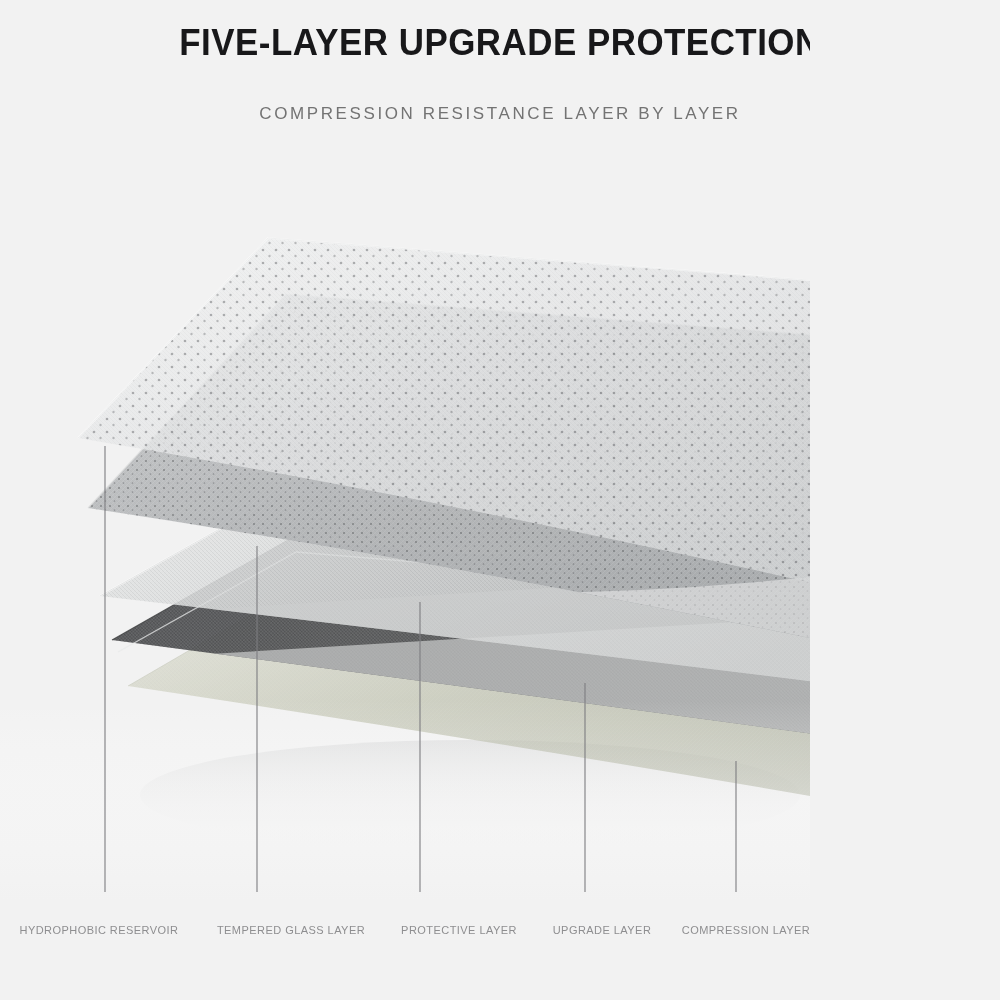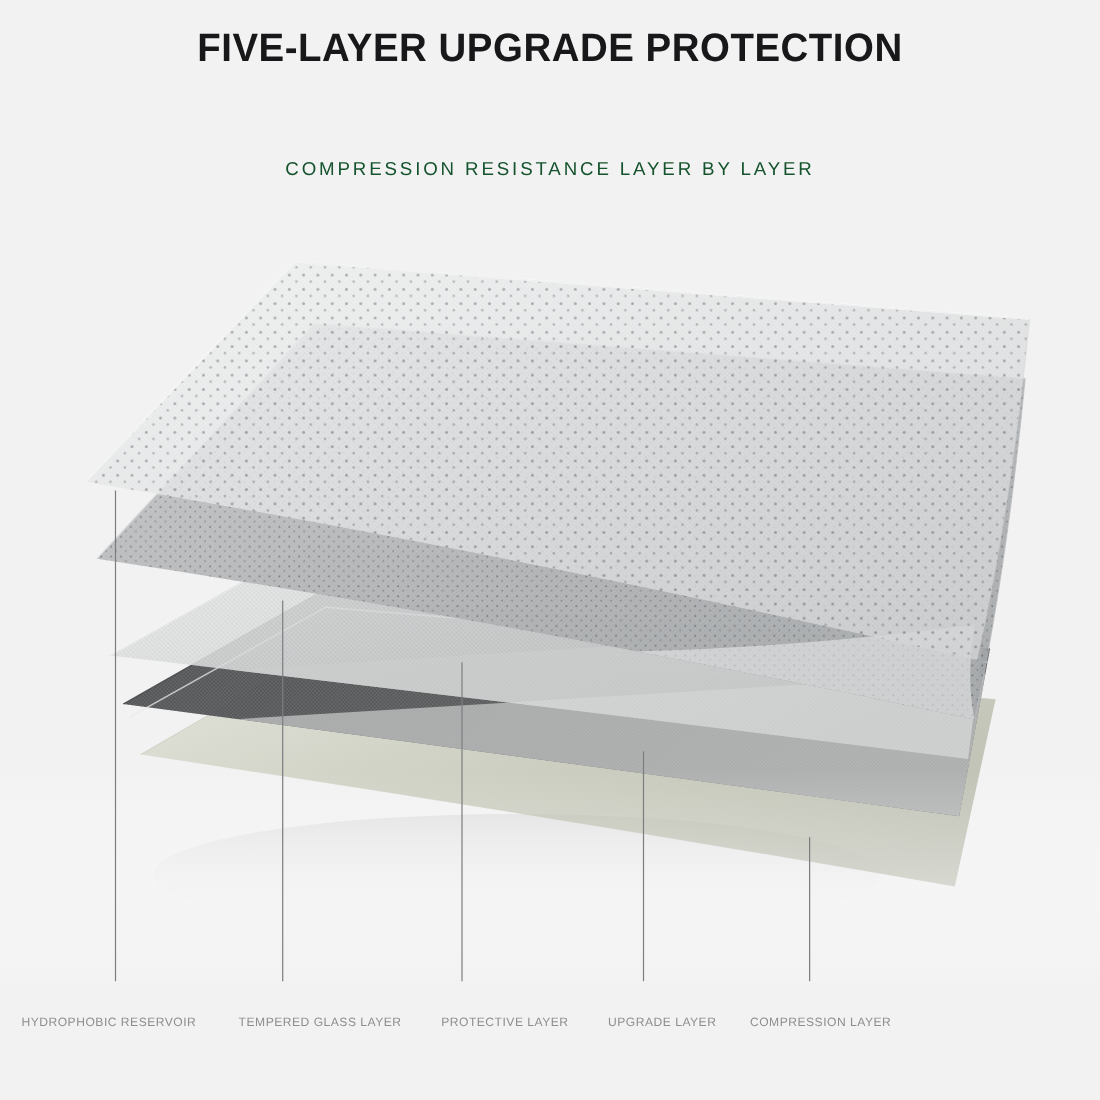--- a/index.html
+++ b/index.html
@@ -6,21 +6,21 @@
   html, body {
     margin: 0;
     padding: 0;
     background: #f2f2f2;
   }
   body {
     font-family: "Liberation Sans", sans-serif;
   }
   #stage {
     position: relative;
-    width: 1000px;
+    width: 810px;
     height: 1000px;
     background: #f2f2f2;
     overflow: hidden;
   }
   
   #title {
     position: absolute;
     left: 0;
     top: 22px;
     width: 1000px;
@@ -36,23 +36,22 @@
   }
   #subtitle {
     position: absolute;
     left: 0;
     top: 104px;
     width: 1000px;
     text-align: center;
     font-size: 17px;
     font-weight: 400;
     letter-spacing: 2.6px;
-    color: #14532d;
+    color: #737373;
     white-space: nowrap;
-    margin-top: 40px;
   }
   
   #art {
     position: absolute;
     left: 0;
     top: 0;
     width: 1000px;
     height: 1000px;
   }
   

